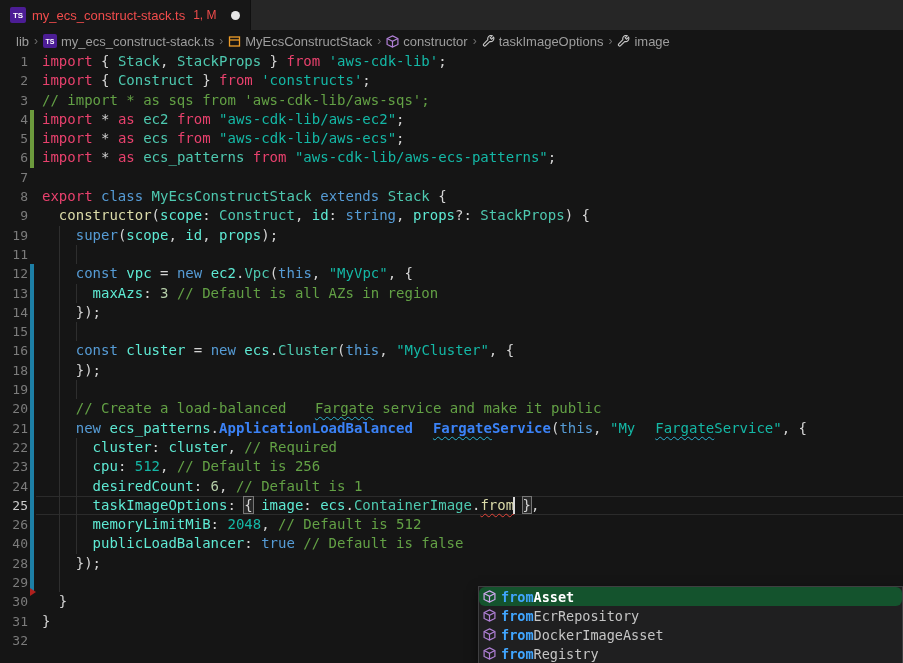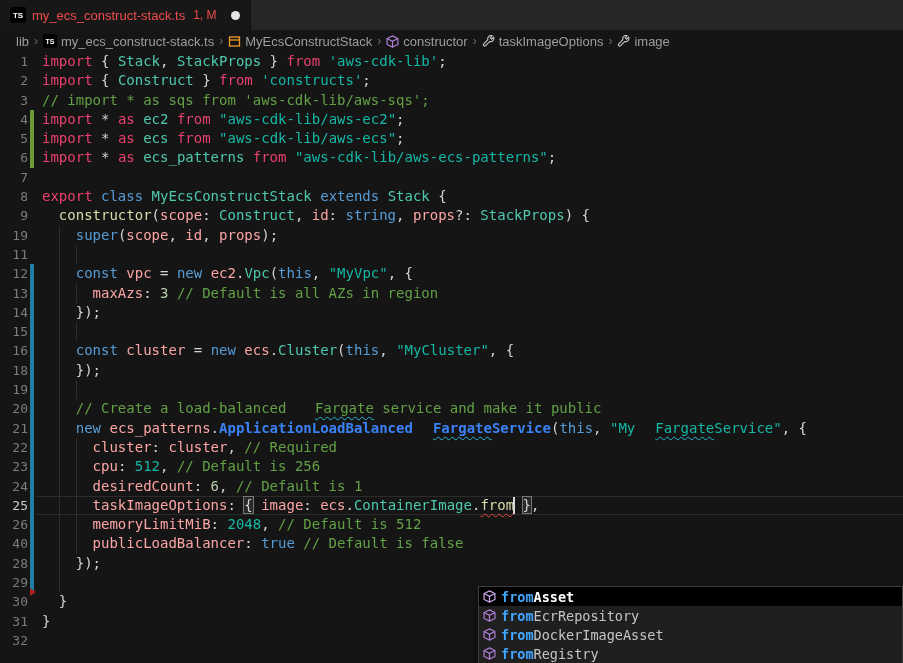--- a/index.html
+++ b/index.html
@@ -6,21 +6,21 @@
   html,body { width:903px; height:663px; overflow:hidden; background:#151515;
               font-family:"Liberation Sans", sans-serif; }
 
   
   .tab-bar { height:30px; background:#262626; display:flex; align-items:stretch; }
   .tab { background:#171717; display:flex; align-items:center; padding:0 10px;
          gap:6px; border-right:1px solid #101010; }
   .tab-filename { color:#f14c4c; font-size:13px; }
   .tab-badge { color:#f14c4c; font-size:12px; margin-left:2px; }
   .dirty-dot { width:9px; height:9px; border-radius:50%; background:#e6e6e6; margin-left:8px; }
-  .ts-badge { width:16px; height:16px; border-radius:2px; background:#000000; color:#fff;
+  .ts-badge { width:16px; height:16px; border-radius:2px; background:#4c1d95; color:#fff;
               font-size:8px; font-weight:bold; display:flex; align-items:center;
               justify-content:center; flex:0 0 auto; }
   .ts-badge.small { width:14px; height:14px; font-size:7px; }
 
   
   .breadcrumb-bar { height:22px; background:#151515; display:flex; align-items:center;
                     padding-left:16px; font-size:13px; color:#9d9d9d; gap:3px; }
   .crumb { display:flex; align-items:center; gap:4px; cursor:default; }
   .crumb-sep { color:#6d6d6d; font-size:12px; padding:0 2px; }
   .crumb svg { display:block; }
@@ -39,41 +39,41 @@
                 border-left:6px solid #b0201d; border-top:4px solid transparent;
                 border-bottom:4px solid transparent; }
   .line-text { position:relative; flex:1; white-space:pre; padding-left:6px; color:#d4d4d4; }
   .code-row.current .line-text { box-shadow: inset 0 1px 0 #2b2b2b, inset 0 -1px 0 #2b2b2b; }
   .guide { position:absolute; top:0; bottom:0; width:1px; background:#2e2e2e; }
 
   
   .k  { color:#e8416d; }           
   .b  { color:#569cd6; }           
   .t  { color:#4ec9b0; }           
-  .v  { color:#fca5a5; }           
+  .v  { color:#5eead4; }           
   .f  { color:#dcdcaa; }           
   .fb { color:#3b82f6; font-weight:bold; }
   .s  { color:#14b8a6; }           
   .n  { color:#b5cea8; }           
   .c  { color:#63a145; }           
   .p  { color:#d4d4d4; }
   .sqB { text-decoration:underline wavy #2bb4d4 1px; text-underline-offset:3px;margin-left:20px; }
   .sqR { text-decoration:underline wavy #e4453a 1px; text-underline-offset:3px; }
   .box { outline:1px solid #767676; background:rgba(90,90,90,.28); }
   .caret { display:inline-block; width:2px; height:17px; background:#d8d8d8;
            vertical-align:middle; margin:0 -1px; }
 
   
   .suggest { position:absolute; left:478px; top:534px; width:425px; background:#1f1f20;
              border:1px solid #3f3f41; box-shadow:0 4px 10px rgba(0,0,0,.5); z-index:10;
              font-family:"DejaVu Sans Mono", monospace; }
   .suggest-list {}
   .suggest-item { height:19px; display:flex; align-items:center; gap:5px; padding:0 4px;
                   font-size:13.5px; color:#c5c5c5; cursor:pointer; }
-  .suggest-item.selected { background:#000000; color:#ffffff; }
+  .suggest-item.selected { background:#14532d; color:#ffffff;border-radius:6px; }
   .suggest-item .match { color:#41a6ff; font-weight:bold; }
   .suggest-item.selected .rest { font-weight:bold; color:#ffffff; }
   .suggest-item svg { flex:0 0 auto; }
 </style>
 </head>
 <body>
 
 <div class="tab-bar">
   <div class="tab">
     <span class="ts-badge">TS</span>

